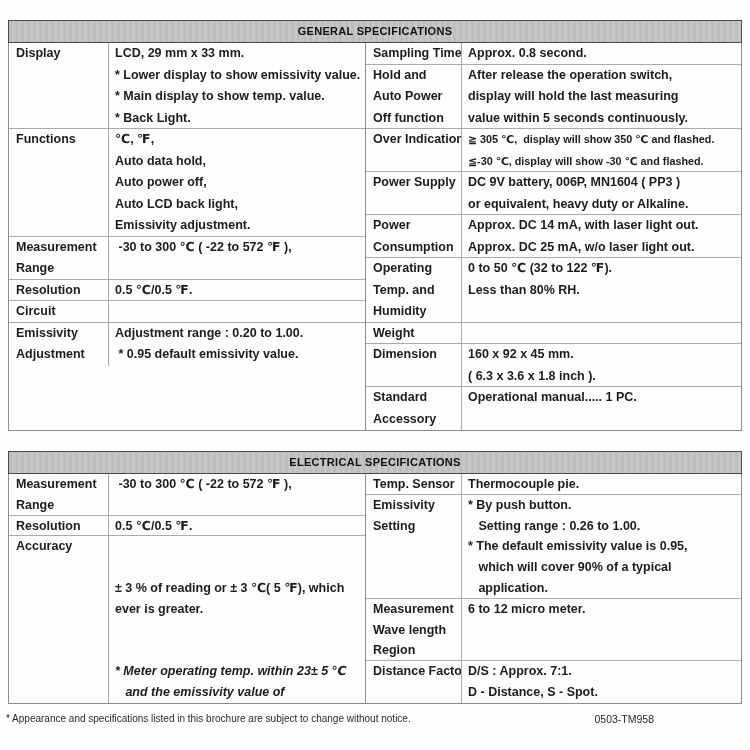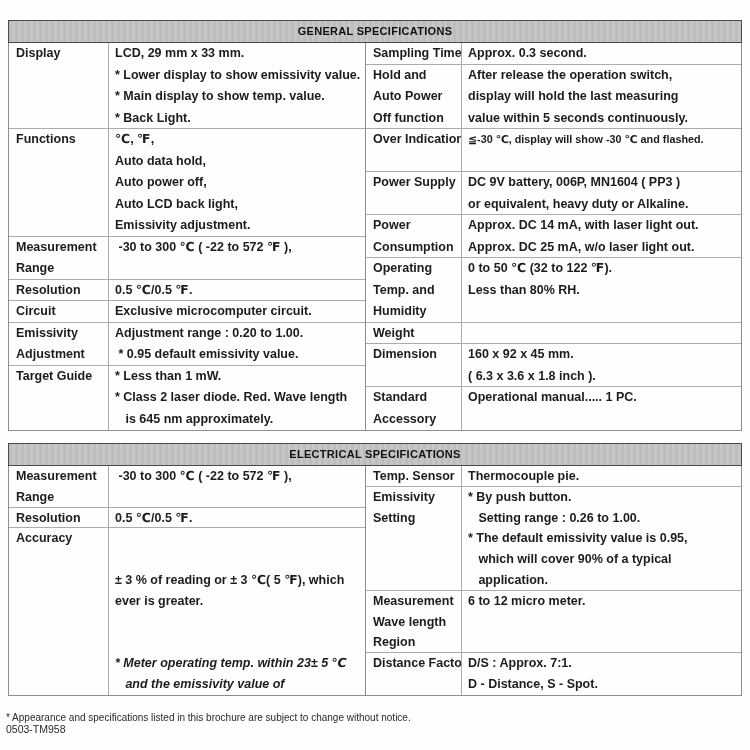--- a/index.html
+++ b/index.html
@@ -35,21 +35,21 @@
   .h8 { height: calc(var(--lh) * 8); }
   .cell { font-size: 12.5px; line-height: var(--lh); overflow: hidden; white-space: pre; }
   .cell.label { width: 100px; border-right: 1px solid #ababab; padding-left: 7px; }
   .half.right .cell.label { width: 96px; }
   .cell.value { flex: 1; padding-left: 6px; }
   .cell.value.small .ln { font-size: 10.8px; }
   .italic-block .ln { font-style: italic; }
   .ln { height: var(--lh); }
   .footer {
     display: flex; justify-content: space-between; align-items: flex-start;
-    margin-top: 16px; padding-left: 6px; flex-direction: column;
+    margin-top: 9px; padding-left: 6px;
   }
   .footer-note { font-size: 10px; color: #2a2a2a; }
   .doc-code { font-size: 10.5px; color: #2a2a2a; margin-right: 96px; }
 </style>
 </head>
 <body>
 
 <div class="page">
 
   <div class="spec-table gen">
@@ -67,43 +67,38 @@
         <div class="row h2">
           <div class="cell label"><div class="ln">Measurement</div><div class="ln">Range</div></div>
           <div class="cell value"><div class="ln"> -30 to 300 ℃ ( -22 to 572 ℉ ),</div></div>
         </div>
         <div class="row h1">
           <div class="cell label"><div class="ln">Resolution</div></div>
           <div class="cell value"><div class="ln">0.5 ℃/0.5 ℉.</div></div>
         </div>
         <div class="row h1">
           <div class="cell label"><div class="ln">Circuit</div></div>
-          <div class="cell value"><div class="ln">Exclusive microcomputer circuit.</div></div>
         </div>
         <div class="row h2">
           <div class="cell label"><div class="ln">Emissivity</div><div class="ln">Adjustment</div></div>
           <div class="cell value"><div class="ln">Adjustment range : 0.20 to 1.00.</div><div class="ln"> * 0.95 default emissivity value.</div></div>
         </div>
-        <div class="row h3">
-          <div class="cell label"><div class="ln">Target Guide</div></div>
-          <div class="cell value"><div class="ln">* Less than 1 mW.</div><div class="ln">* Class 2 laser diode. Red. Wave length</div><div class="ln">   is 645 nm approximately.</div></div>
-        </div>
       </div>
       <div class="half right">
         <div class="row h1">
           <div class="cell label"><div class="ln">Sampling Time</div></div>
-          <div class="cell value"><div class="ln">Approx. 0.3 second.</div></div>
+          <div class="cell value"><div class="ln">Approx. 0.8 second.</div></div>
         </div>
         <div class="row h3">
           <div class="cell label"><div class="ln">Hold and</div><div class="ln">Auto Power</div><div class="ln">Off function</div></div>
           <div class="cell value"><div class="ln">After release the operation switch,</div><div class="ln">display will hold the last measuring</div><div class="ln">value within 5 seconds continuously.</div></div>
         </div>
         <div class="row h2">
           <div class="cell label"><div class="ln">Over Indication</div></div>
-          <div class="cell value small"><div class="ln">≦-30 ℃, display will show -30 ℃ and flashed.</div></div>
+          <div class="cell value small"><div class="ln">≧ 305 ℃,  display will show 350 ℃ and flashed.</div><div class="ln">≦-30 ℃, display will show -30 ℃ and flashed.</div></div>
         </div>
         <div class="row h2">
           <div class="cell label"><div class="ln">Power Supply</div></div>
           <div class="cell value"><div class="ln">DC 9V battery, 006P, MN1604 ( PP3 )</div><div class="ln">or equivalent, heavy duty or Alkaline.</div></div>
         </div>
         <div class="row h2">
           <div class="cell label"><div class="ln">Power</div><div class="ln">Consumption</div></div>
           <div class="cell value"><div class="ln">Approx. DC 14 mA, with laser light out.</div><div class="ln">Approx. DC 25 mA, w/o laser light out.</div></div>
         </div>
         <div class="row h3">
@@ -118,21 +113,21 @@
           <div class="cell value"><div class="ln">160 x 92 x 45 mm.</div><div class="ln">( 6.3 x 3.6 x 1.8 inch ).</div></div>
         </div>
         <div class="row h2">
           <div class="cell label"><div class="ln">Standard</div><div class="ln">Accessory</div></div>
           <div class="cell value"><div class="ln">Operational manual..... 1 PC.</div></div>
         </div>
       </div>
     </div>
   </div>
 
-  <div class="spec-table elec" style="margin-top:12px">
+  <div class="spec-table elec" style="margin-top:20px">
     <div class="table-title">ELECTRICAL SPECIFICATIONS</div>
     <div class="table-body">
       <div class="half left">
         <div class="row h2">
           <div class="cell label"><div class="ln">Measurement</div><div class="ln">Range</div></div>
           <div class="cell value"><div class="ln"> -30 to 300 ℃ ( -22 to 572 ℉ ),</div></div>
         </div>
         <div class="row h1">
           <div class="cell label"><div class="ln">Resolution</div></div>
           <div class="cell value"><div class="ln">0.5 ℃/0.5 ℉.</div></div>

